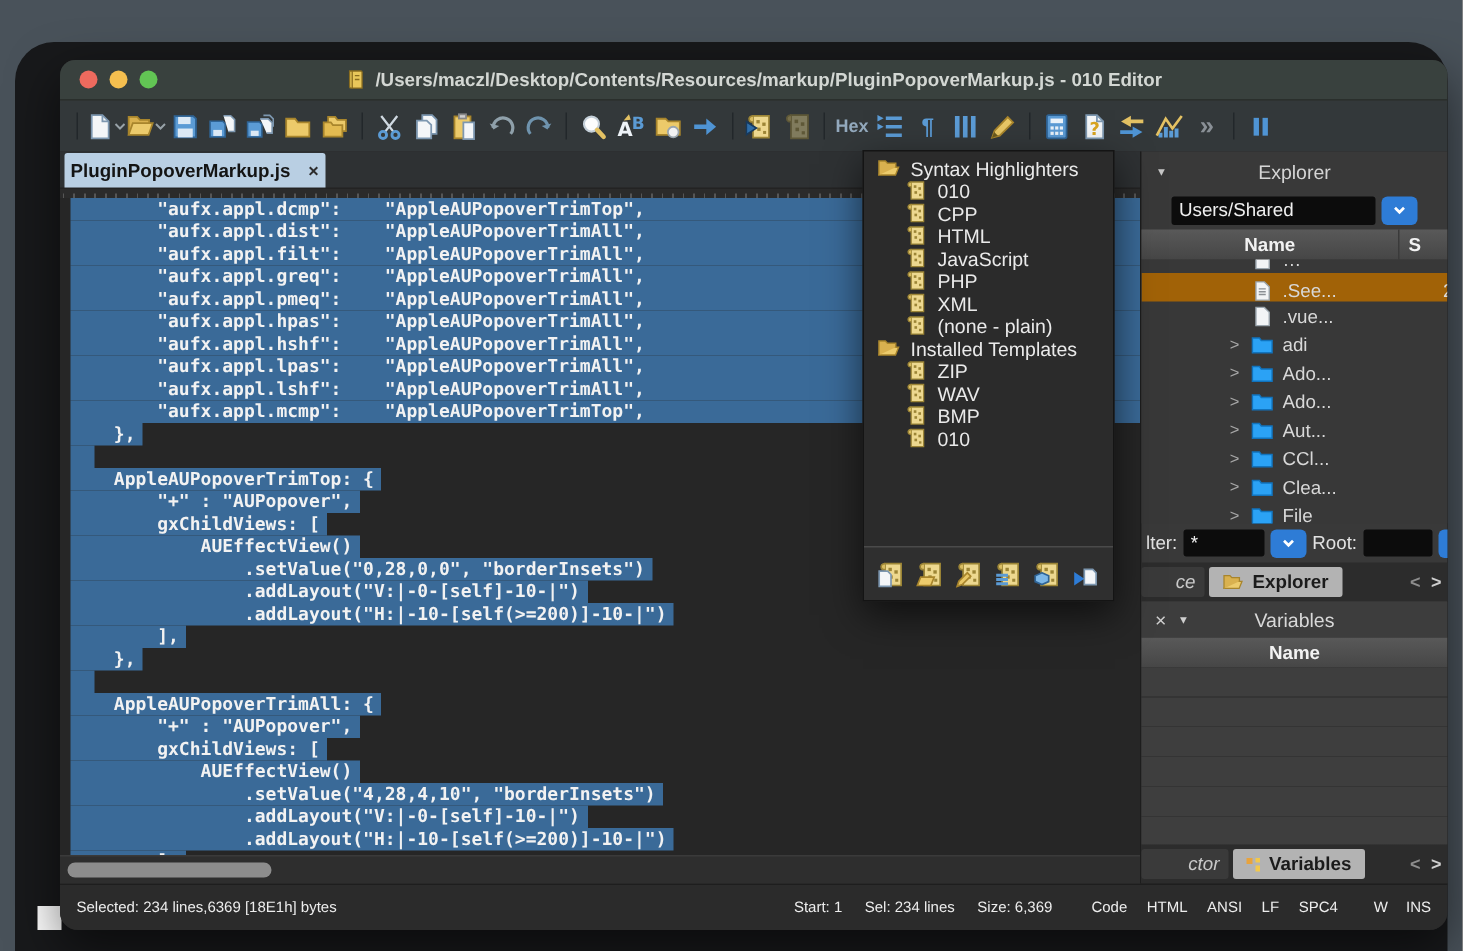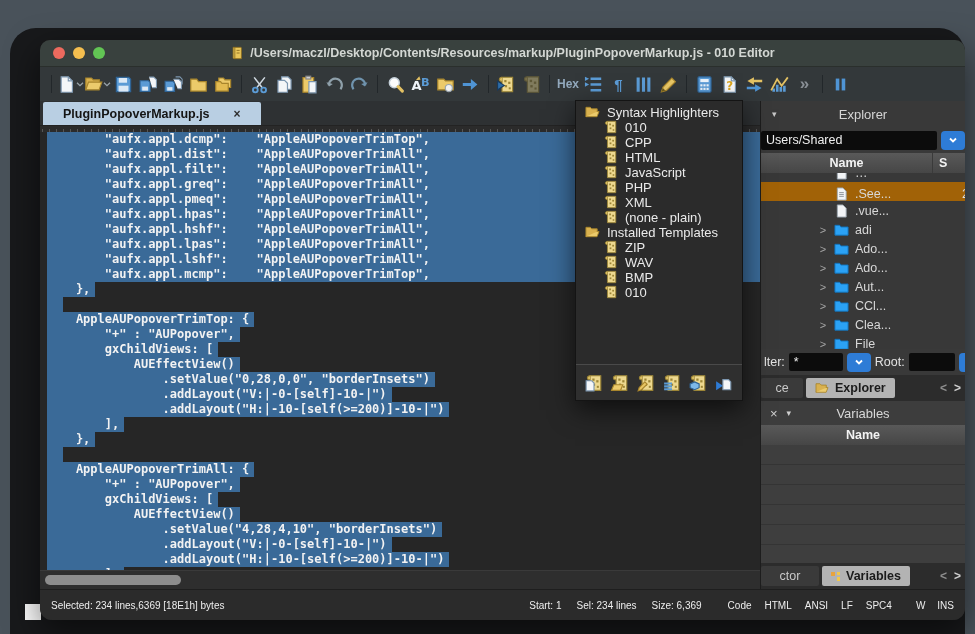--- a/index.html
+++ b/index.html
@@ -30,38 +30,38 @@
   .tsep{width:1px;height:18px;background:#22272a;margin:0 5px;flex:0 0 1px;}
   .ttext{font-size:12px;font-weight:bold;color:#93a9bd;padding:0 2px;}
   .ttext.big{font-size:17px;color:#8a9096;line-height:14px;}
   .ttext.pil{color:#5b9bd5;font-size:15px;}
 
   
   .main{flex:1;display:flex;min-height:0;}
   .editor{width:720px;flex:0 0 720px;display:flex;flex-direction:column;border-right:1px solid #1d1d1d;}
   .tabbar{flex:0 0 24px;background:#2e3133;display:flex;align-items:flex-end;border-bottom:1px solid #232323;}
   .tab{height:23px;background:#b9cfe3;color:#141414;font-size:12.5px;font-weight:bold;display:flex;
-       align-items:center;padding:0 20px;gap:24px;margin-left:3px;border-radius:2px 2px 0 0;}
+       align-items:center;padding:0 4px;gap:12px;margin-left:3px;border-radius:2px 2px 0 0;}
   .tabx{font-size:12px;color:#2e2e2e;}
   .ruler{flex:0 0 6px;background:#2b2b2b;background-image:repeating-linear-gradient(to right,#565656 0 1px,transparent 1px 7px);
          background-size:100% 3px;background-repeat:no-repeat;background-position:2px 3px;}
   .code{flex:1;background:#262626;overflow:hidden;padding-left:7px;
         font-family:"DejaVu Sans Mono",monospace;font-size:12px;font-weight:bold;color:#f2f2f2;}
   .line{height:15px;line-height:15px;white-space:pre;}
   .line .sel{background:#3a6a98;display:inline-block;height:15px;padding-right:5px;}
   .line.fw .sel{display:block;width:100%;padding-right:0;}
   .line.empty .sel{width:16px;padding-right:0;}
   .hscroll{flex:0 0 18px;background:#2e2e2e;border-top:1px solid #3a3a3a;position:relative;}
   .thumb{position:absolute;left:5px;top:4px;width:136px;height:10px;border-radius:5px;background:#8d8d8d;}
 
   
   .panel{flex:1;background:#393939;display:flex;flex-direction:column;color:#d8d8d8;font-size:12.5px;min-width:0;}
   .phdr{flex:0 0 26px;display:flex;align-items:center;justify-content:center;position:relative;color:#d5d5d5;font-size:13px;}
   .phdr .caret{position:absolute;left:11px;font-size:9px;color:#c7c7c7;}
-  .pathrow{flex:0 0 26px;display:flex;align-items:center;gap:4px;padding:0 0;}
+  .pathrow{flex:0 0 26px;display:flex;align-items:center;gap:4px;padding:0 20px;}
   .tinput{flex:1;height:19px;background:#0c0c0c;border-radius:2px;color:#f0f0f0;display:flex;align-items:center;
           padding:0 5px;white-space:nowrap;overflow:hidden;min-width:0;}
   .bluebtn{width:24px;height:19px;background:#2e7cd6;border-radius:4px;display:flex;align-items:center;
            justify-content:center;flex:0 0 24px;}
   .bluebtn svg{width:10px;height:10px;}
   .colhdr{flex:0 0 20px;background:linear-gradient(#595959,#464646);display:flex;align-items:center;
           font-weight:bold;color:#f2f2f2;}
   .cname{flex:1;text-align:center;} .cdiv{width:1px;height:100%;background:#3a3a3a;}
   .csize{width:26px;padding-left:6px;overflow:hidden;}
   .tree{flex:0 0 176px;background:#383838;overflow:hidden;}
@@ -73,21 +73,21 @@
   .ticon{flex:0 0 16px;display:flex;} .ticon svg{width:15px;height:14px;}
   .tlabel{white-space:nowrap;overflow:hidden;}
   .tsize{position:absolute;right:-4px;color:#dcdcdc;}
   .filterrow{flex:0 0 26px;display:flex;align-items:center;gap:4px;padding:0 3px;color:#e2e2e2;}
   .filterrow .tinput{height:18px;}
   .fin1{flex:0 0 44px;} .fin2{flex:0 0 36px;}
   .ptabs{flex:0 0 24px;background:#2c2c2c;display:flex;align-items:center;gap:3px;padding:1px 4px 1px 0;}
   .ptab{height:20px;display:flex;align-items:center;gap:6px;padding:0 9px;background:#3a3a3a;color:#c9c9c9;border-radius:2px;}
   .ptab svg{width:14px;height:12px;}
   .ptab.active{background:#b3b3b3;color:#1b1b1b;font-weight:bold;}
-  .ptab.cutoff{flex:0 0 30px;padding:0 6px;justify-content:center;overflow:hidden;}
+  .ptab.cutoff{flex:0 0 30px;padding:0 6px;justify-content:flex-end;overflow:hidden;font-style:italic;}
   .pnav{margin-left:auto;display:flex;gap:7px;color:#cfcfcf;font-size:12px;font-weight:bold;}
   .varhdr{flex:0 0 24px;background:#3d3d3d;display:flex;align-items:center;justify-content:center;position:relative;font-size:13px;}
   .vctrl{position:absolute;left:9px;display:flex;gap:9px;color:#cfcfcf;font-size:11px;align-items:center;}
   .varempty{flex:1;background:repeating-linear-gradient(to bottom,#3e3e3e 0 19px,#343434 19px 20px);}
   .vgrid{width:9px;height:9px;background:
      linear-gradient(#e8a33d,#e8a33d) 0 0/4px 4px no-repeat,
      linear-gradient(#f2c84b,#f2c84b) 6px 0/3px 3px no-repeat,
      linear-gradient(#f2c84b,#f2c84b) 6px 5px/3px 4px no-repeat;}
 
   

